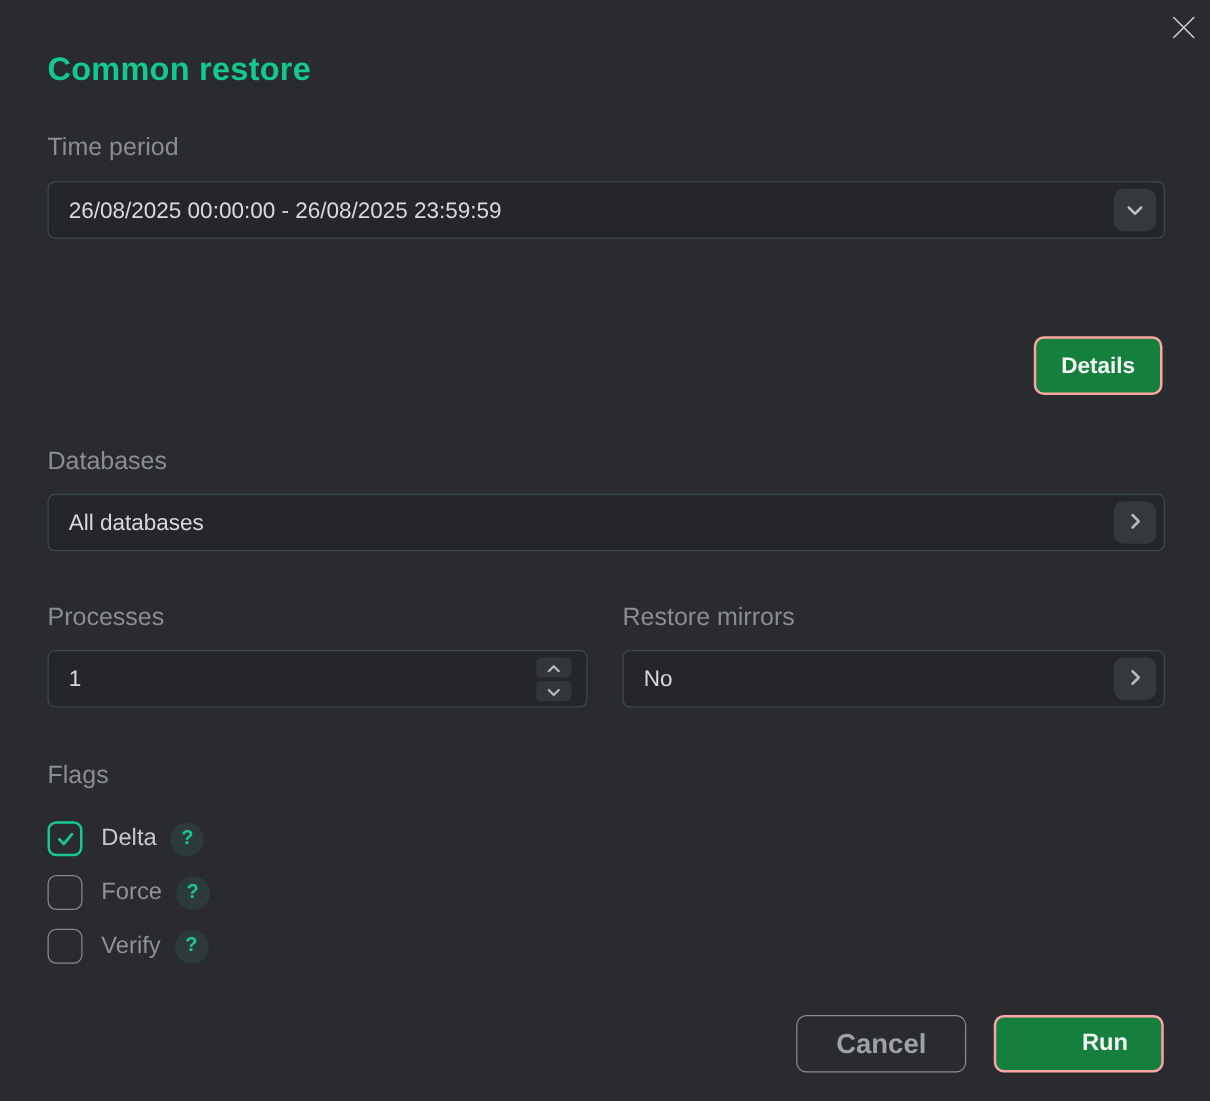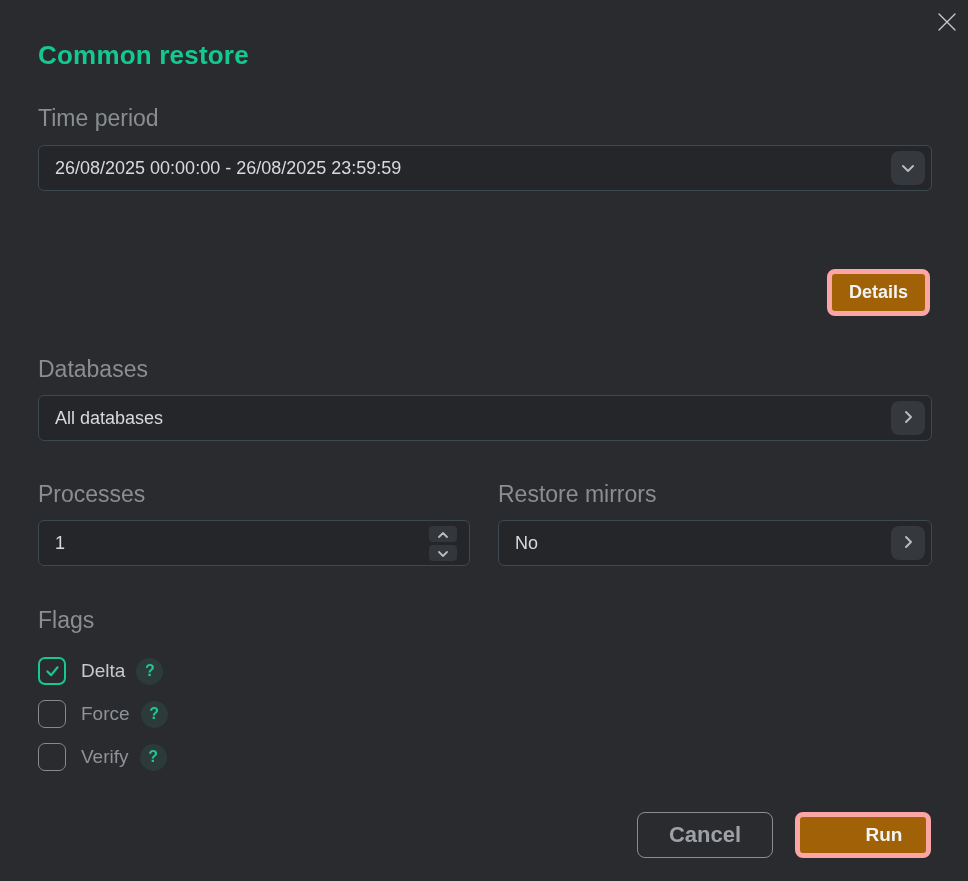--- a/index.html
+++ b/index.html
@@ -17,21 +17,21 @@
     font-size: 26px; font-weight: 700; color: #14c98d;
     letter-spacing: 0.2px;
   }
   .close-btn {
     left: 932px; top: 8px; width: 30px; height: 30px;
     background: transparent; border: none; cursor: pointer;
     display: flex; align-items: center; justify-content: center;
   }
 
   .field-label {
-    font-size: 23px; color: #8b8e91; line-height: 20px;
+    font-size: 20px; color: #8b8e91; line-height: 20px;
   }
 
   .field {
     background: #242629;
     border: 1px solid #3e4850;
     border-radius: 6px;
     display: flex; align-items: center;
     padding: 0 6px 0 16px;
     color: #d7d9da; font-size: 18px;
     cursor: pointer;
@@ -62,21 +62,21 @@
     left: 24px; top: 226px; width: 796px; height: 99px;
     border: 3px solid #17c98d; border-radius: 2px;
   }
 
   .btn {
     display: flex; align-items: center; justify-content: center;
     border-radius: 8px; cursor: pointer;
     font-family: inherit; font-weight: 700;
   }
   .btn-green {
-    background: #a16207; border: 5px solid #fca5a5;
+    background: #15803d; border: 2px solid #fca5a5;
     color: #f2f4f4; font-size: 18px;
   }
   .btn-gray {
     background: transparent; border: 1px solid #8a8d91;
     color: #9ea1a5; font-size: 22px;
   }
 
   .flag-row { display: flex; align-items: center; height: 30px; }
   .checkbox {
     width: 28px; height: 28px; flex: 0 0 auto;

